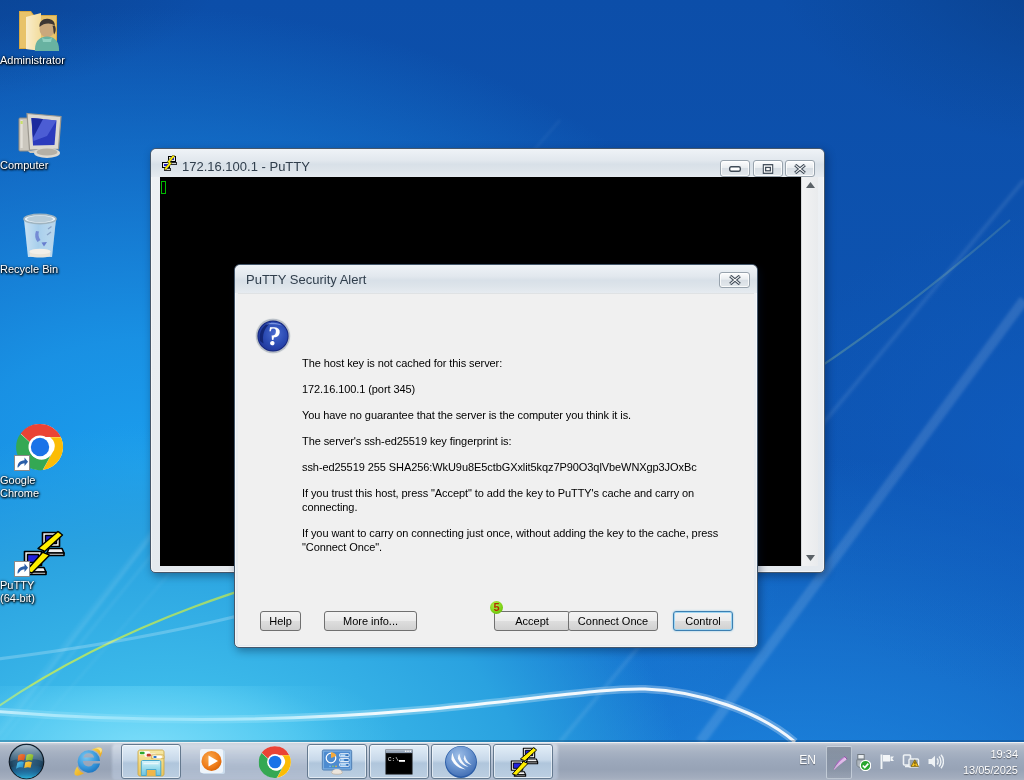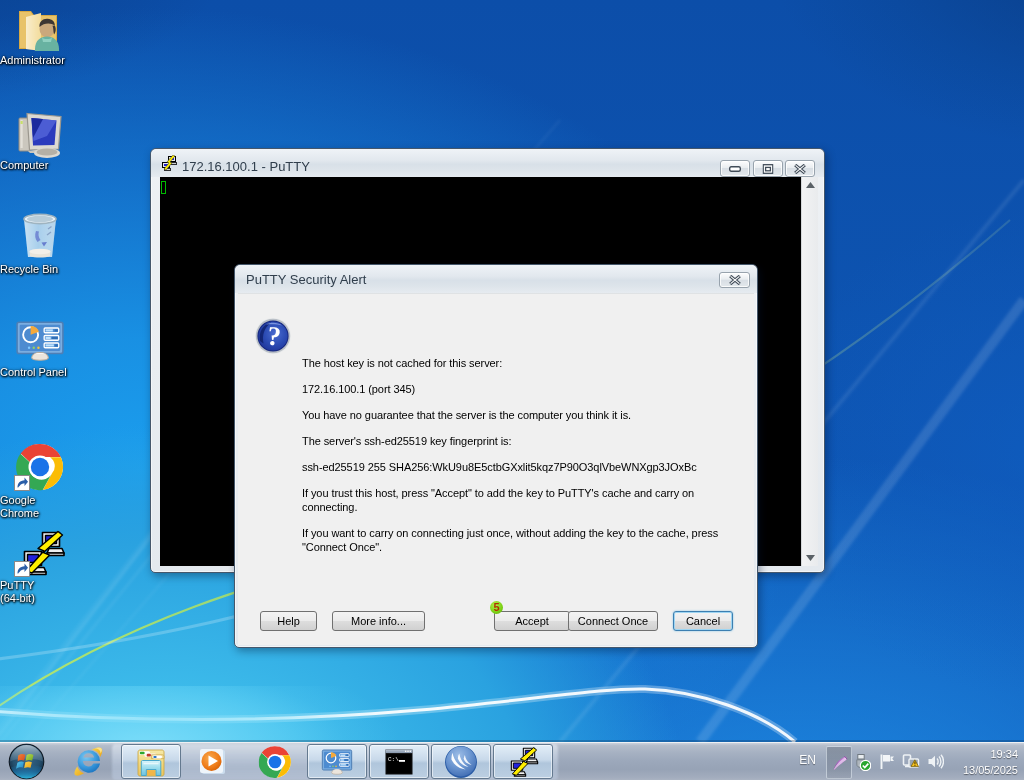--- a/index.html
+++ b/index.html
@@ -209,24 +209,21 @@
       <rect x="7.5" y="14" width="2.2" height="3" fill="#c8e06a"></rect>
         </g>
       <path d="M14 6.5 L48 9.5 L45.5 42 L16.5 43 Z" fill="#dcd9d1" stroke="#9b978e" stroke-width="1.2"></path>
       <path d="M18.5 11 L43.5 13.5 L41.5 38 L20 38.5 Z" fill="#2b3bbd"></path>
       <path d="M18.5 11 L43.5 13.5 L34 29 L20.5 34 Z" fill="#5264d8" opacity=".85"></path>
       <path d="M18.5 11 L30 12 L20 31 Z" fill="#1c2a9e"></path>
       <path d="M15 44 L25 42.5 L27 46 L17 46 Z" fill="#cbc7be"></path>
       <ellipse cx="34" cy="46" rx="13" ry="5" fill="#dcd9d1"></ellipse>
       <ellipse cx="34" cy="45" rx="10.5" ry="3.6" fill="#b4b0a6"></ellipse>
     </svg>Computer</div>
-  <div class="dico" style="top:316px"><svg width="50" height="50" viewBox="0 0 48 48">
-        <use href="#sym-cpl"></use>
-      </svg>Control Panel</div>
-  <div class="dico" style="top:442px"><svg width="52" height="52" viewBox="0 0 52 52">
+  <div class="dico" style="top:422px"><svg width="52" height="52" viewBox="0 0 52 52">
       <g transform="translate(2,1)">
           <use href="#sym-chrome" width="48" height="48"></use>
         </g>
       <g transform="translate(0,33)">
           <use href="#sym-arrow" width="16" height="16"></use>
         </g>
     </svg>Google<br>Chrome</div>
   <div class="dico" style="top:527px"><svg width="52" height="52" viewBox="0 0 52 52">
       <g transform="translate(4,2)">
           <use href="#sym-putty" width="48" height="48"></use>
@@ -306,25 +303,25 @@
       </svg>
       <div class="dtext" style="top:63px">The host key is not cached for this server:</div>
       <div class="dtext" style="top:89px">172.16.100.1 (port 345)</div>
       <div class="dtext" style="top:115px">You have no guarantee that the server is the computer you think it is.</div>
       <div class="dtext" style="top:141px">The server's ssh-ed25519 key fingerprint is:</div>
       <div class="dtext" style="top:167px">ssh-ed25519 255 SHA256:WkU9u8E5ctbGXxlit5kqz7P90O3qlVbeWNXgp3JOxBc</div>
       <div class="dtext" style="top:193px">If you trust this host, press "Accept" to add the key to PuTTY's cache and carry on</div>
       <div class="dtext" style="top:207px">connecting.</div>
       <div class="dtext" style="top:233px">If you want to carry on connecting just once, without adding the key to the cache, press</div>
       <div class="dtext" style="top:247px">"Connect Once".</div>
-      <div class="btn" style="left:22px;width:57px">Help</div>
-      <div class="btn" style="left:94px;width:93px">More info...</div>
+      <div class="btn" style="left:22px;width:41px">Help</div>
+      <div class="btn" style="left:86px;width:93px">More info...</div>
       <div class="btn" style="left:256px;width:76px">Accept</div>
       <div class="btn" style="left:330px;width:90px">Connect Once</div>
-      <div class="btn btnf" style="left:435px;width:60px">Cancel</div>
+      <div class="btn btnf" style="left:435px;width:60px">Control</div>
       <div id="badge5">5</div>
     </div>
   </div>
 
   <div id="tbarx">
     <div class="abs" style="left:112px;top:1px;width:446px;height:36px;border-radius:4px;background:linear-gradient(180deg,rgba(238,244,252,.55),rgba(205,220,240,.4) 60%,rgba(195,210,232,.45));filter:blur(1px)"></div>
     <svg class="abs" style="left:8px;top:0px" width="37" height="37" viewBox="0 0 37 37">
       <circle cx="18.5" cy="18.5" r="17.8" fill="#0d141c"></circle>
       <circle cx="18.5" cy="18.5" r="16.9" fill="url(#og1)"></circle>
       <path d="M3 24.5 C 10 20.5 27 20.5 34 24.5 A16.4 16.4 0 0 1 3 24.5 Z" fill="url(#og3)" opacity=".9"></path>

